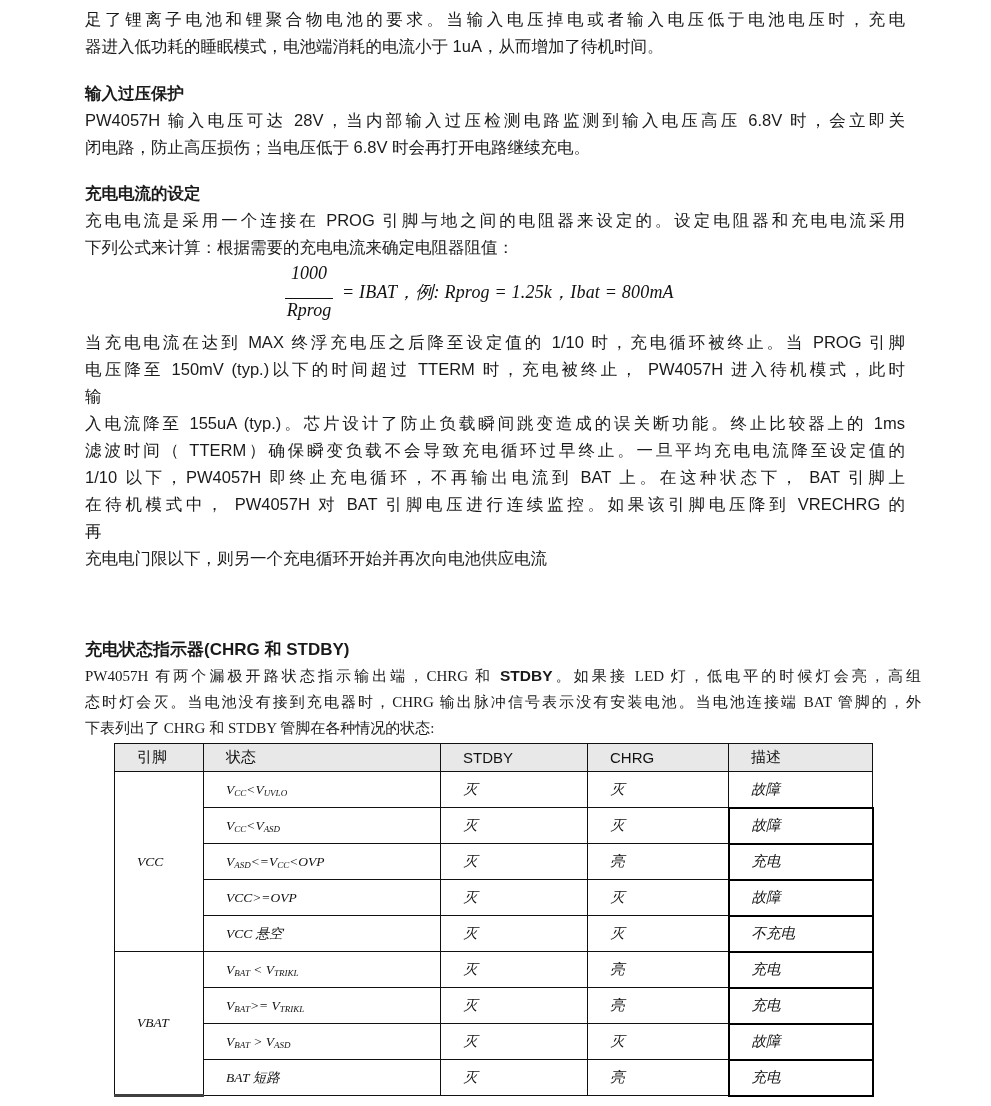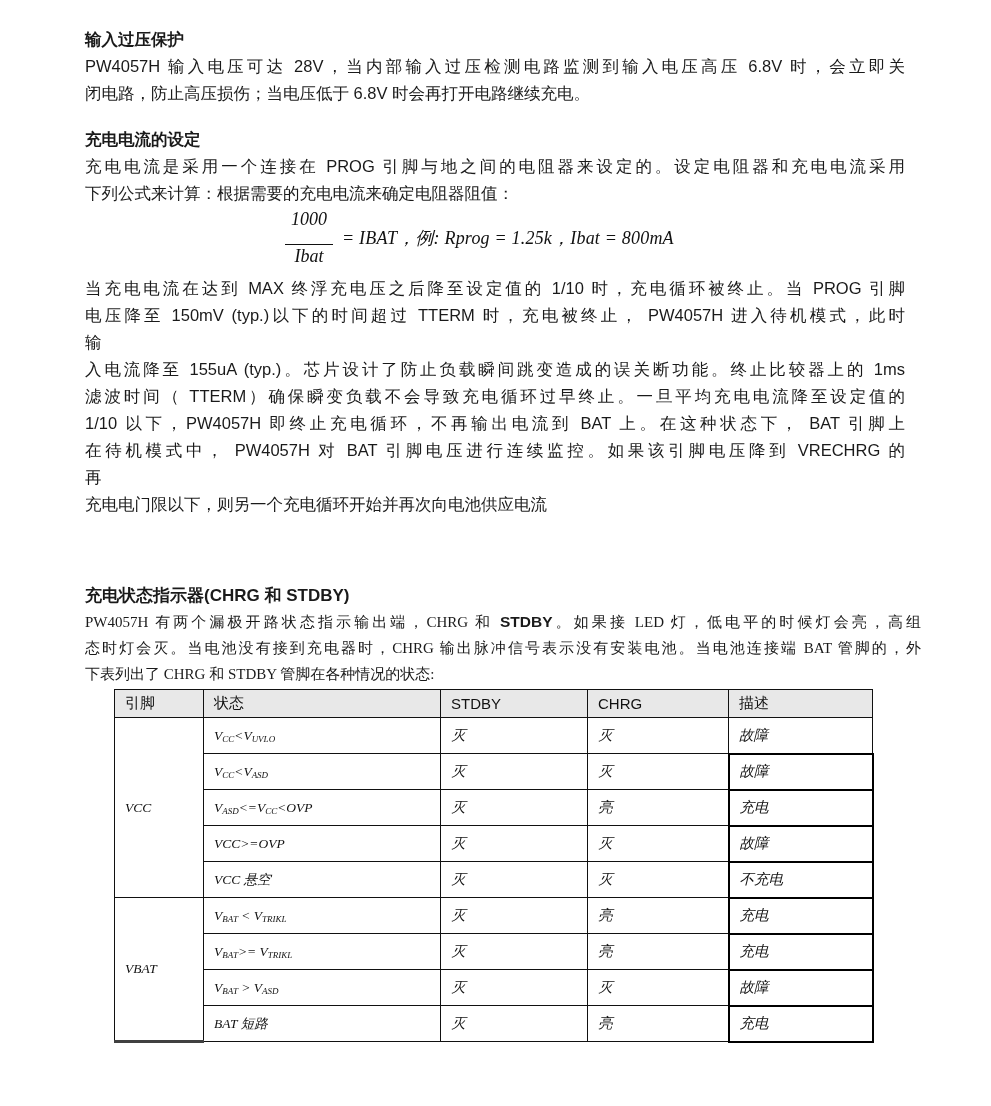--- a/index.html
+++ b/index.html
@@ -35,58 +35,62 @@
     height:26px; width:836px; text-align:justify; text-align-last:justify; overflow:hidden;
   }
   .status-lines .tl.end { text-align-last:left; }
   .seg-bold { font-family:"Liberation Sans", sans-serif; font-weight:bold; font-size:15.5px; }
   
   .status-table {
     border-collapse:collapse; table-layout:fixed; margin-left:29px; margin-top:2px;
     color:#111;
   }
   .status-table th, .status-table td {
-    border:1px solid #111; text-align:left; padding:0 4px 0 10px;
+    border:1px solid #111; text-align:left; padding:0 4px 0 22px;
     font-weight:normal; overflow:hidden; white-space:nowrap;
   }
   .status-table thead th {
     background:#e8e8e8; height:28px; font-size:15px;
     font-family:"Liberation Sans", sans-serif;
   }
   .status-table tbody td {
     height:36px; font-size:14.5px; font-family:"Liberation Serif", serif;font-style:italic;
   }
   .status-table td.cond { font-size:13.5px; }
   .status-table td.cond sub { font-size:9px; vertical-align:-2px; line-height:0; }
   .status-table td.pin { font-size:13.5px; vertical-align:middle; }
   .status-table td.pin.pin-bottom { border-bottom:3px solid #404040; }
   .status-table td.desc-em { border:2px solid #000; }
 </style>
 </head>
 <body>
 
 <div class="page">
 
+  <div class="body-lines">
+      <div class="tl">足了锂离子电池和锂聚合物电池的要求。当输入电压掉电或者输入电压低于电池电压时，充电</div>
+      <div class="tl end">器进入低功耗的睡眠模式，电池端消耗的电流小于 1uA，从而增加了待机时间。</div>
+    </div>
 
   <div class="hd">输入过压保护</div>
   <div class="body-lines">
       <div class="tl">PW4057H 输入电压可达 28V，当内部输入过压检测电路监测到输入电压高压 6.8V 时，会立即关</div>
       <div class="tl end">闭电路，防止高压损伤；当电压低于 6.8V 时会再打开电路继续充电。</div>
     </div>
 
   <div class="hd hd-prog">充电电流的设定</div>
   <div class="body-lines">
       <div class="tl">充电电流是采用一个连接在 PROG 引脚与地之间的电阻器来设定的。设定电阻器和充电电流采用</div>
       <div class="tl end">下列公式来计算：根据需要的充电电流来确定电阻器阻值：</div>
     </div>
 
   <div class="formula">
     <div class="frac">
       <div class="num">1000</div>
-      <div class="den">Ibat</div>
+      <div class="den">Rprog</div>
     </div>
     <div class="rhs">= IBAT，例:  Rprog = 1.25k，Ibat = 800mA</div>
   </div>
 
   <div class="body-lines">
       <div class="tl">当充电电流在达到 MAX 终浮充电压之后降至设定值的 1/10 时，充电循环被终止。当 PROG 引脚</div>
       <div class="tl">电压降至 150mV (typ.)以下的时间超过 TTERM 时，充电被终止， PW4057H 进入待机模式，此时</div>
       <div class="tl end">输</div>
       <div class="tl">入电流降至 155uA (typ.)。芯片设计了防止负载瞬间跳变造成的误关断功能。终止比较器上的 1ms</div>
       <div class="tl">滤波时间（ TTERM）确保瞬变负载不会导致充电循环过早终止。一旦平均充电电流降至设定值的</div>

